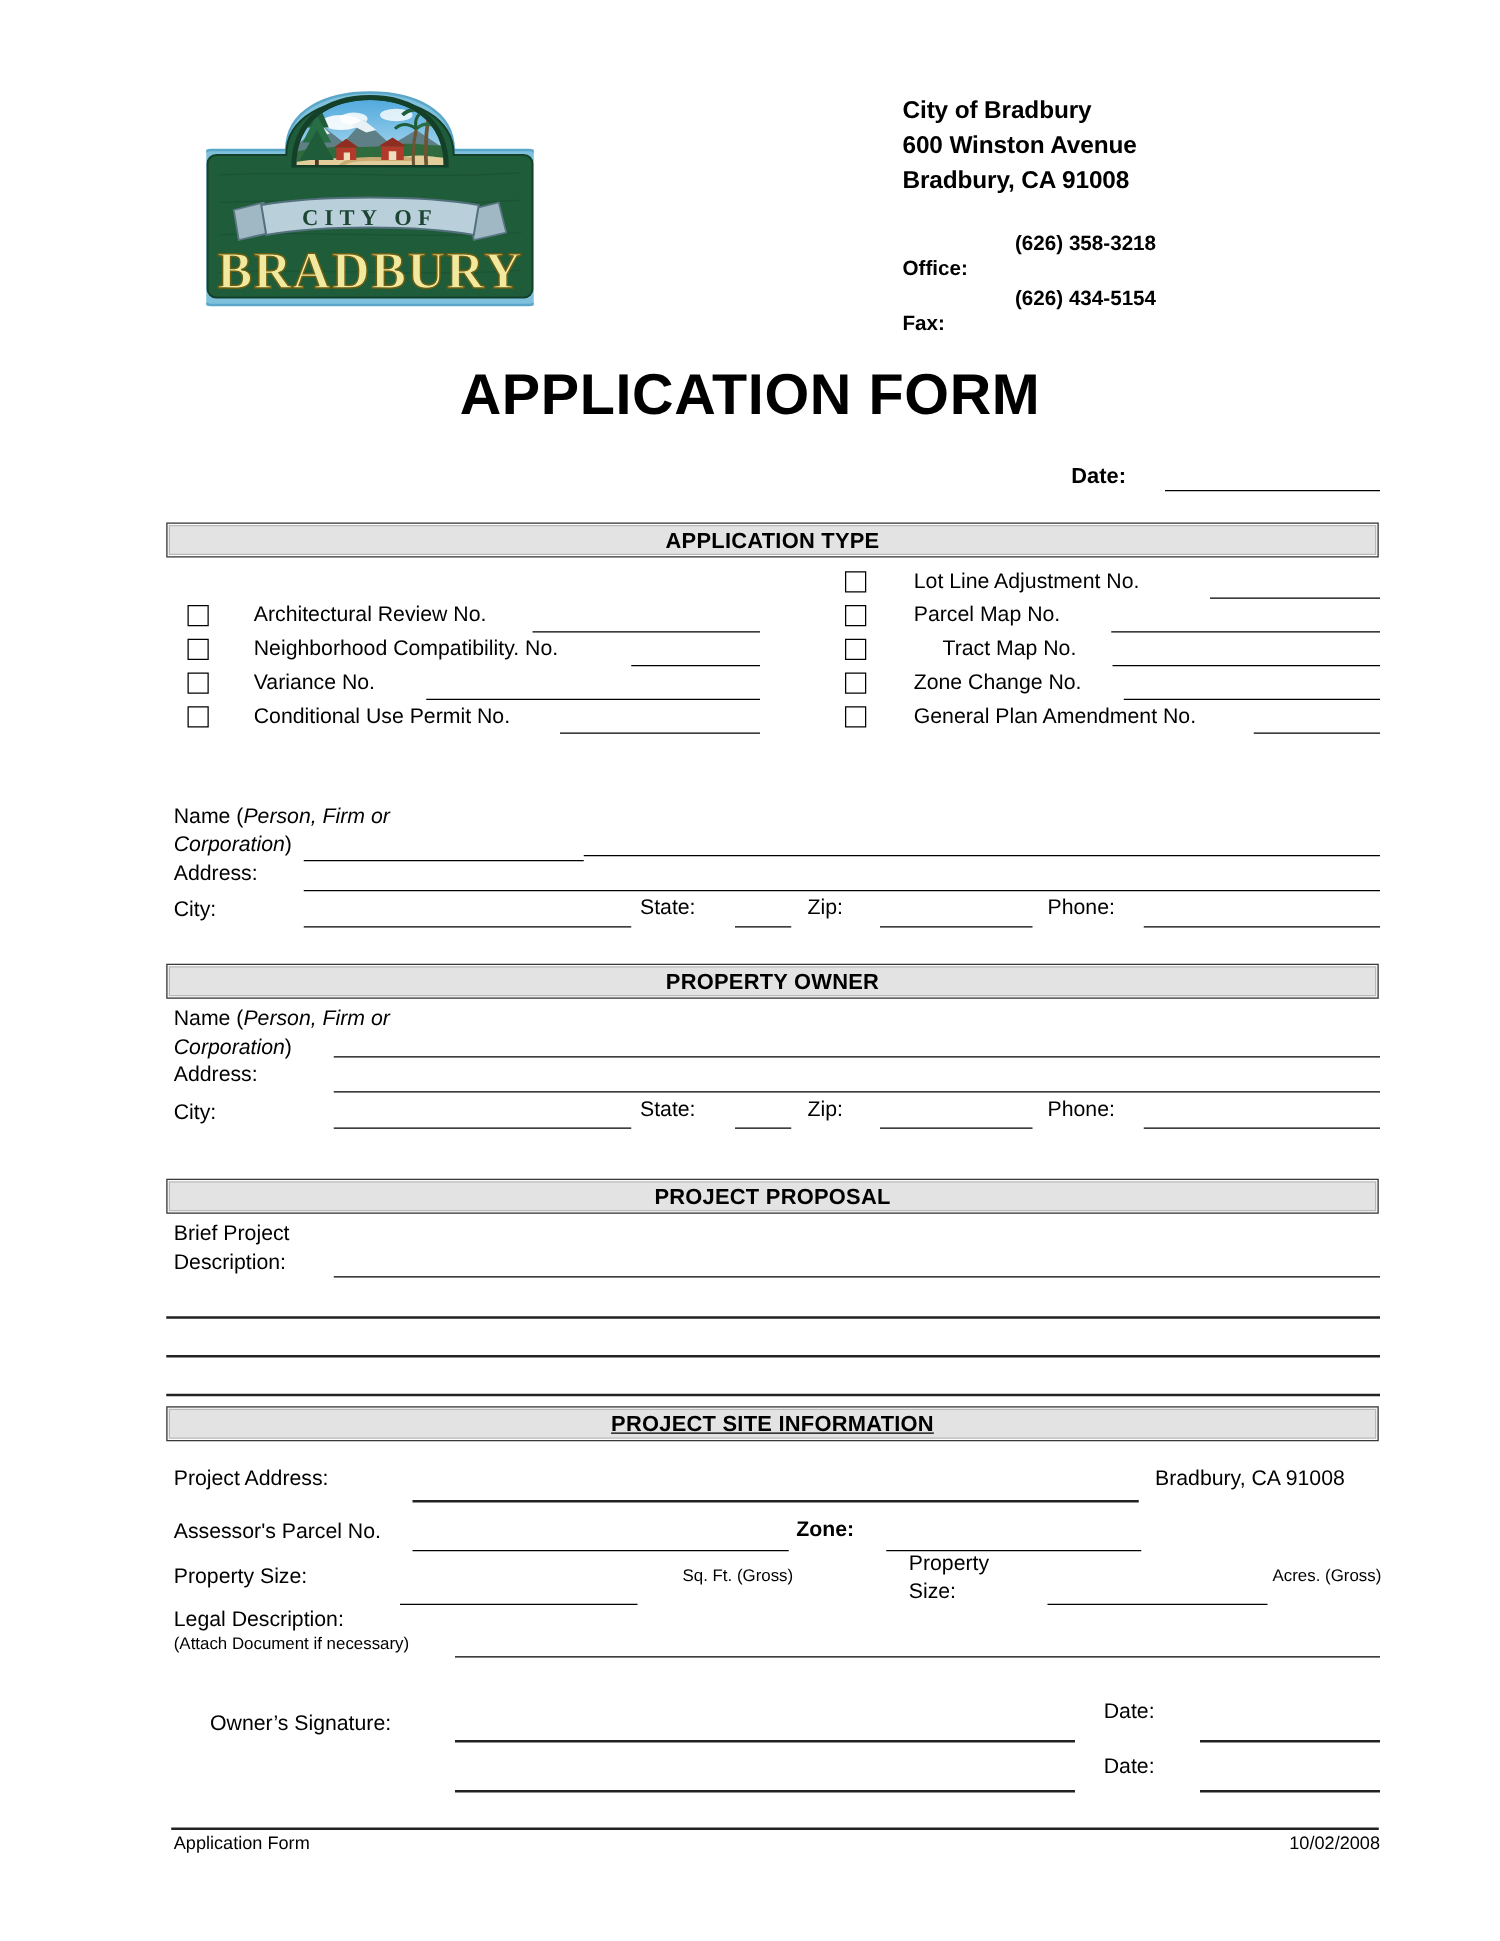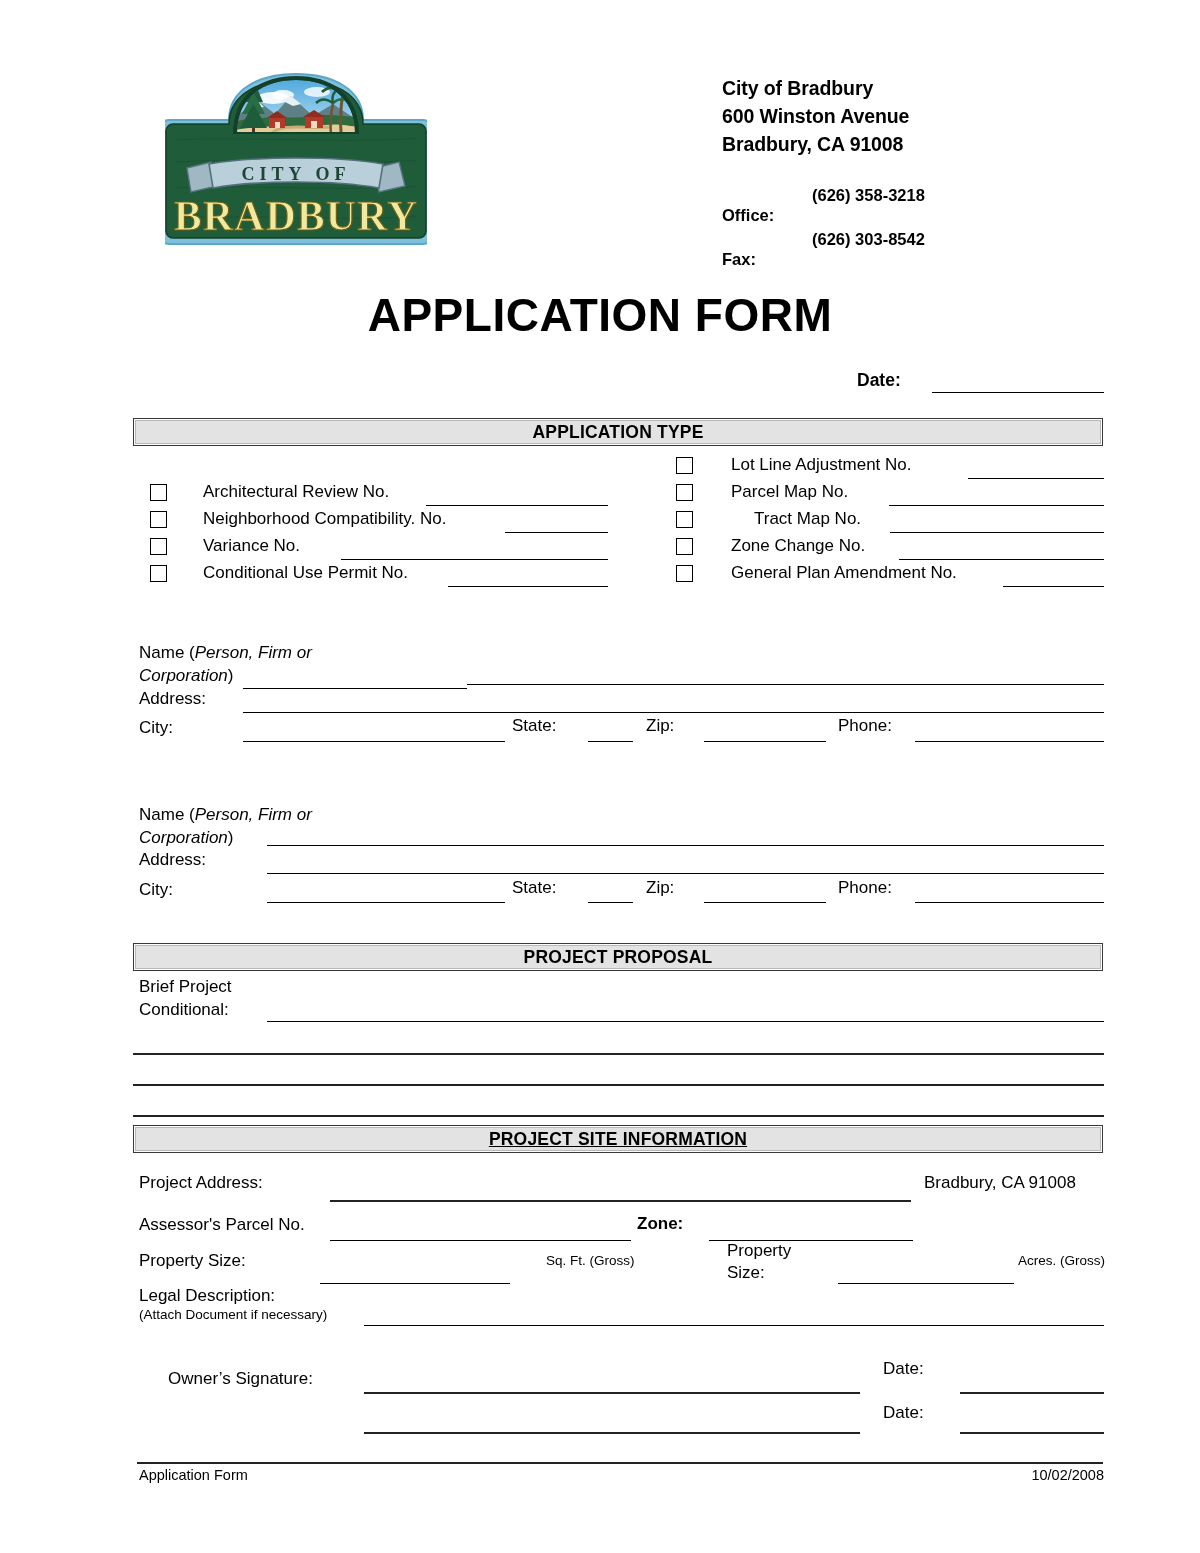--- a/index.html
+++ b/index.html
@@ -248,21 +248,21 @@
     <div>600 Winston Avenue</div>
     <div>Bradbury, CA 91008</div>
   </div>
   <div class="contact-block">
     <div class="contact-row">
       <span class="contact-label">Office:</span>
       <span>(626) 358-3218</span>
     </div>
     <div class="contact-row">
       <span class="contact-label">Fax:</span>
-      <span>(626) 303-8542</span>
+      <span>(626) 434-5154</span>
     </div>
   </div>
 
   <div class="form-title">APPLICATION FORM</div>
 
   <div class="top-date">Date:</div>
   <div class="top-date-line"></div>
 
   <div class="sec-bar" style="top:418px;">
     <span>APPLICATION TYPE</span>
@@ -318,20 +318,23 @@
 
   <div class="lbl" style="left:512px; top:716px;">State:</div>
   <div class="rule" style="left:588px; top:741px; width:45px;"></div>
 
   <div class="lbl" style="left:646px; top:716px;">Zip:</div>
   <div class="rule" style="left:704px; top:741px; width:122px;"></div>
 
   <div class="lbl" style="left:838px; top:716px;">Phone:</div>
   <div class="rule" style="left:915px; top:741px; width:189px;"></div>
 
+  <div class="sec-bar" style="top:771px;">
+    <span>PROPERTY OWNER</span>
+  </div>
 
   <div class="lbl" style="left:139px; top:805px;"><span>Name (</span><span class="ital">Person, Firm or</span></div>
   <div class="lbl" style="left:139px; top:828px;"><span class="ital">Corporation</span><span>)</span></div>
   <div class="rule" style="left:267px; top:845px; width:837px;"></div>
 
   <div class="lbl" style="left:139px; top:850px;">Address:</div>
   <div class="rule" style="left:267px; top:873px; width:837px;"></div>
 
   <div class="lbl" style="left:139px; top:880px;">City:</div>
   <div class="rule" style="left:267px; top:902px; width:238px;"></div>
@@ -343,21 +346,21 @@
   <div class="rule" style="left:704px; top:902px; width:122px;"></div>
 
   <div class="lbl" style="left:838px; top:878px;">Phone:</div>
   <div class="rule" style="left:915px; top:902px; width:189px;"></div>
 
   <div class="sec-bar" style="top:943px;">
     <span>PROJECT PROPOSAL</span>
   </div>
 
   <div class="lbl" style="left:139px; top:977px;">Brief Project</div>
-  <div class="lbl" style="left:139px; top:1000px;">Conditional:</div>
+  <div class="lbl" style="left:139px; top:1000px;">Description:</div>
 
   <div class="rule" style="left:267px; top:1021px; width:837px;"></div>
   <div class="rule rule-thick" style="left:133px; top:1053px; width:971px;"></div>
   <div class="rule rule-thick" style="left:133px; top:1084px; width:971px;"></div>
   <div class="rule rule-thick" style="left:133px; top:1115px; width:971px;"></div>
 
   <div class="sec-bar" style="top:1125px;text-decoration:underline;">
     <span>PROJECT SITE INFORMATION</span>
   </div>
 

